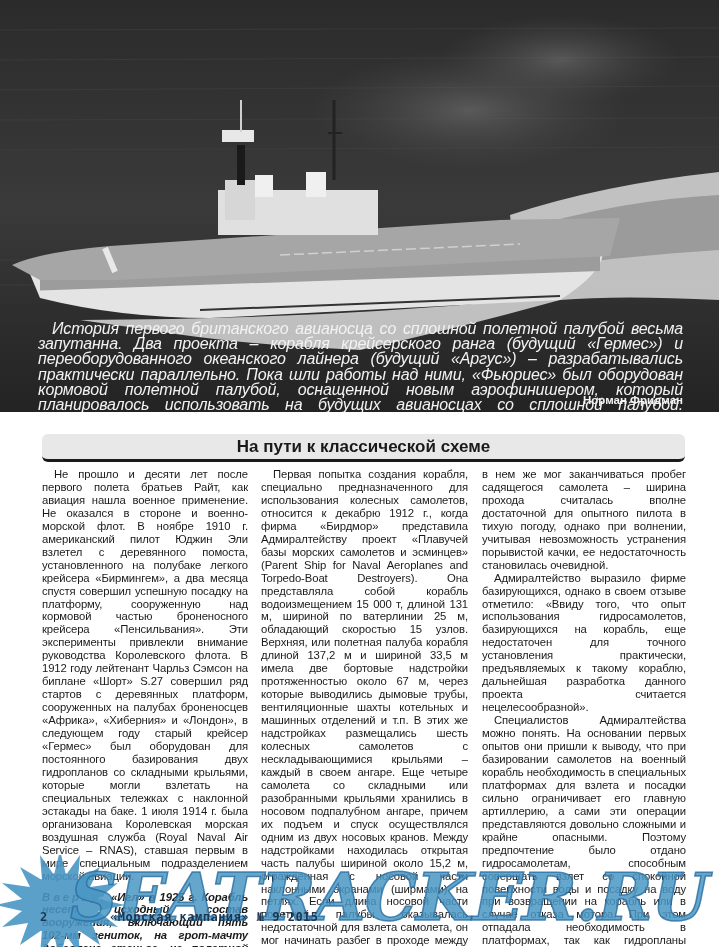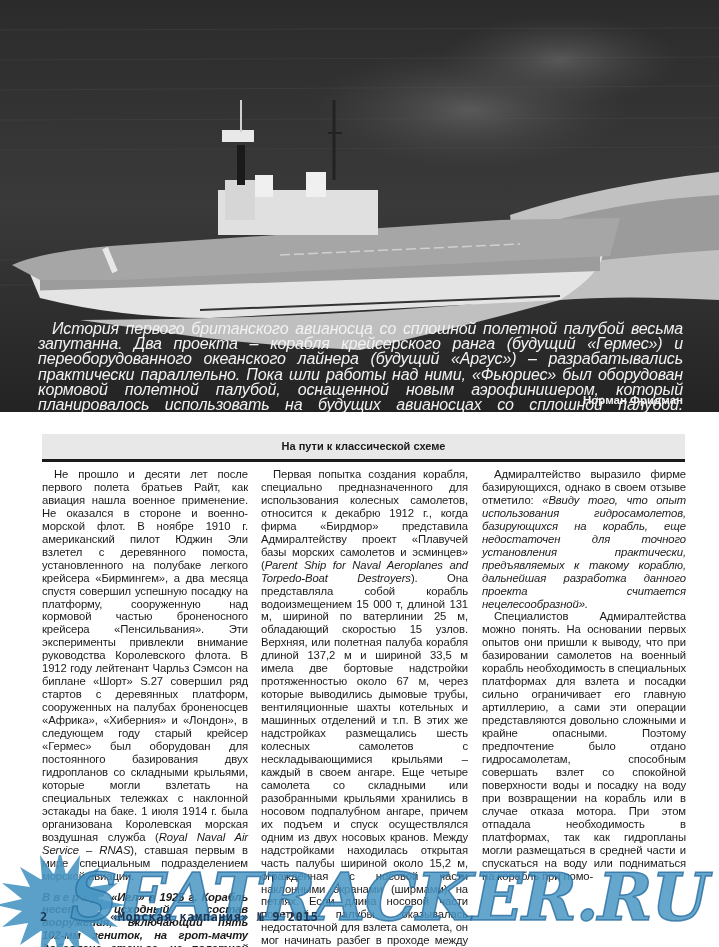--- a/index.html
+++ b/index.html
@@ -21,35 +21,36 @@
     text-align: justify; text-indent: 14px; letter-spacing: -0.15px;
   }
   .epigraph-author {
     position: absolute; right: 36px; top: 394px;
     color: #f2f2f2; font-weight: bold; font-size: 11.5px;
   }
   
   .section-title {
     position: absolute; left: 42px; top: 434px; width: 643px; height: 25px;
     background: #e8e8e8; border-bottom: 3px solid #1a1a1a;
-    text-align: center; font-size: 11px; font-weight: bold; line-height: 25px;
+    text-align: center; font-size: 17px; font-weight: bold; line-height: 25px;
     color: #1a1a1a;
+    border-radius: 6px;
   }
   
   .col {
     position: absolute; top: 468px;
     font-size: 11.3px; line-height: 12.95px; text-align: justify;
     letter-spacing: -0.1px;
   }
   .col p { margin: 0; text-indent: 12px; }
   .col1 { left: 42px; width: 206px; }
   .col2 { left: 261px; width: 207px; }
   .col3 { left: 482px; width: 204px; }
   .col p.noindent { text-indent: 0; }
-  .ital { font-style: italic; }
+  .ital { }
   .caption {
     margin-top: 8px !important; text-indent: 0 !important;
     font-weight: bold; font-style: italic; font-size: 11.3px;
   }
   .caption .spaced { letter-spacing: 3px; }
   
   .page-number {
     position: absolute; left: 40px; top: 910px; font-weight: bold;
     font-size: 12px; color: #1e3550; font-family: "DejaVu Sans Mono", monospace;
   }
@@ -131,20 +132,21 @@
 <div class="col col1">
   <p><span>Не прошло и десяти лет после первого полета братьев Райт, как авиация нашла военное применение. Не оказался в стороне и военно-морской флот. В ноябре 1910 г. американский пилот Юджин Эли взлетел с деревянного помоста, установленного на полубаке легкого крейсера «Бирмингем», а два месяца спустя совершил успешную посадку на платформу, сооруженную над кормовой частью броненосного крейсера «Пенсильвания». Эти эксперименты привлекли внимание руководства Королевского флота. В 1912 году лейтенант Чарльз Сэмсон на биплане «Шорт» S.27 совершил ряд стартов с деревянных платформ, сооруженных на палубах броненосцев «Африка», «Хиберния» и «Лондон», в следующем году старый крейсер «Гермес» был оборудован для постоянного базирования двух гидропланов со складными крыльями, которые могли взлетать на специальных тележках с наклонной эстакады на баке. 1 июля 1914 г. была организована Королевская морская воздушная служба (</span><span class="ital">Royal Naval Air Service – RNAS</span><span>), ставшая первым в мире специальным подразделением морской авиации.</span></p>
   <p class="caption"><span class="spaced">Вверху:</span><span> «Игл» в 1925 г. Корабль несет исходный состав вооружения, включающий пять 102-мм зениток, на грот-мачту добавлена стеньга, на полетной палубе имеется продольный аэрофинишер.</span></p>
 </div>
 
 <div class="col col2">
   <p><span>Первая попытка создания корабля, специально предназначенного для использования колесных самолетов, относится к декабрю 1912 г., когда фирма «Бирдмор» представила Адмиралтейству проект «Плавучей базы морских самолетов и эсминцев» (</span><span class="ital">Parent Ship for Naval Aeroplanes and Torpedo-Boat Destroyers</span><span>). Она представляла собой корабль водоизмещением 15 000 т, длиной 131 м, шириной по ватерлинии 25 м, обладающий скоростью 15 узлов. Верхняя, или полетная палуба корабля длиной 137,2 м и шириной 33,5 м имела две бортовые надстройки протяженностью около 67 м, через которые выводились дымовые трубы, вентиляционные шахты котельных и машинных отделений и т.п. В этих же надстройках размещались шесть колесных самолетов с нескладывающимися крыльями – каждый в своем ангаре. Еще четыре самолета со складными или разобранными крыльями хранились в носовом подпалубном ангаре, причем их подъем и спуск осуществлялся одним из двух носовых кранов. Между надстройками находилась открытая часть палубы шириной около 15,2 м, огражденная с носовой части наклонными экранами (ширмами) на петлях. Если длина носовой части полетной палубы оказывалась недостаточной для взлета самолета, он мог начинать разбег в проходе между надстройками. Аналогичным образом</span></p>
 </div>
 
 <div class="col col3">
+  <p class="noindent">в нем же мог заканчиваться пробег садящегося самолета – ширина прохода считалась вполне достаточной для опытного пилота в тихую погоду, однако при волнении, учитывая невозможность устранения порывистой качки, ее недостаточность становилась очевидной.</p>
   <p><span>Адмиралтейство выразило фирме базирующихся, однако в своем отзыве отметило: </span><span class="ital">«Ввиду того, что опыт использования гидросамолетов, базирующихся на корабль, еще недостаточен для точного установления практически, предъявляемых к такому кораблю, дальнейшая разработка данного проекта считается нецелесообразной».</span></p>
   <p>Специалистов Адмиралтейства можно понять. На основании первых опытов они пришли к выводу, что при базировании самолетов на военный корабль необходимость в специальных платформах для взлета и посадки сильно ограничивает его главную артиллерию, а сами эти операции представляются довольно сложными и крайне опасными. Поэтому предпочтение было отдано гидросамолетам, способным совершать взлет со спокойной поверхности воды и посадку на воду при возвращении на корабль или в случае отказа мотора. При этом отпадала необходимость в платформах, так как гидропланы могли размещаться в средней части и спускаться на воду или подниматься на корабль при помо-</p>
 </div>
 
 <svg class="watermark" width="719" height="92" viewBox="0 0 719 92">
   <g fill="#4a96c4" opacity="0.9">
     <circle cx="60" cy="50" r="32"></circle>
     <polygon id="rays" points="60,-5 66,20 80,0 78,25 100,12 90,32 118,28 98,44 125,50 98,56 118,72 92,68 100,90 78,75 80,100 66,80 60,105 54,80 40,100 42,75 20,90 28,68 2,72 22,56 -5,50 22,44 2,28 30,32 20,12 42,25 40,0 54,20"></polygon>
   </g>
   <rect x="0" y="20" width="120" height="6" fill="#ffffff" opacity="0"></rect>

